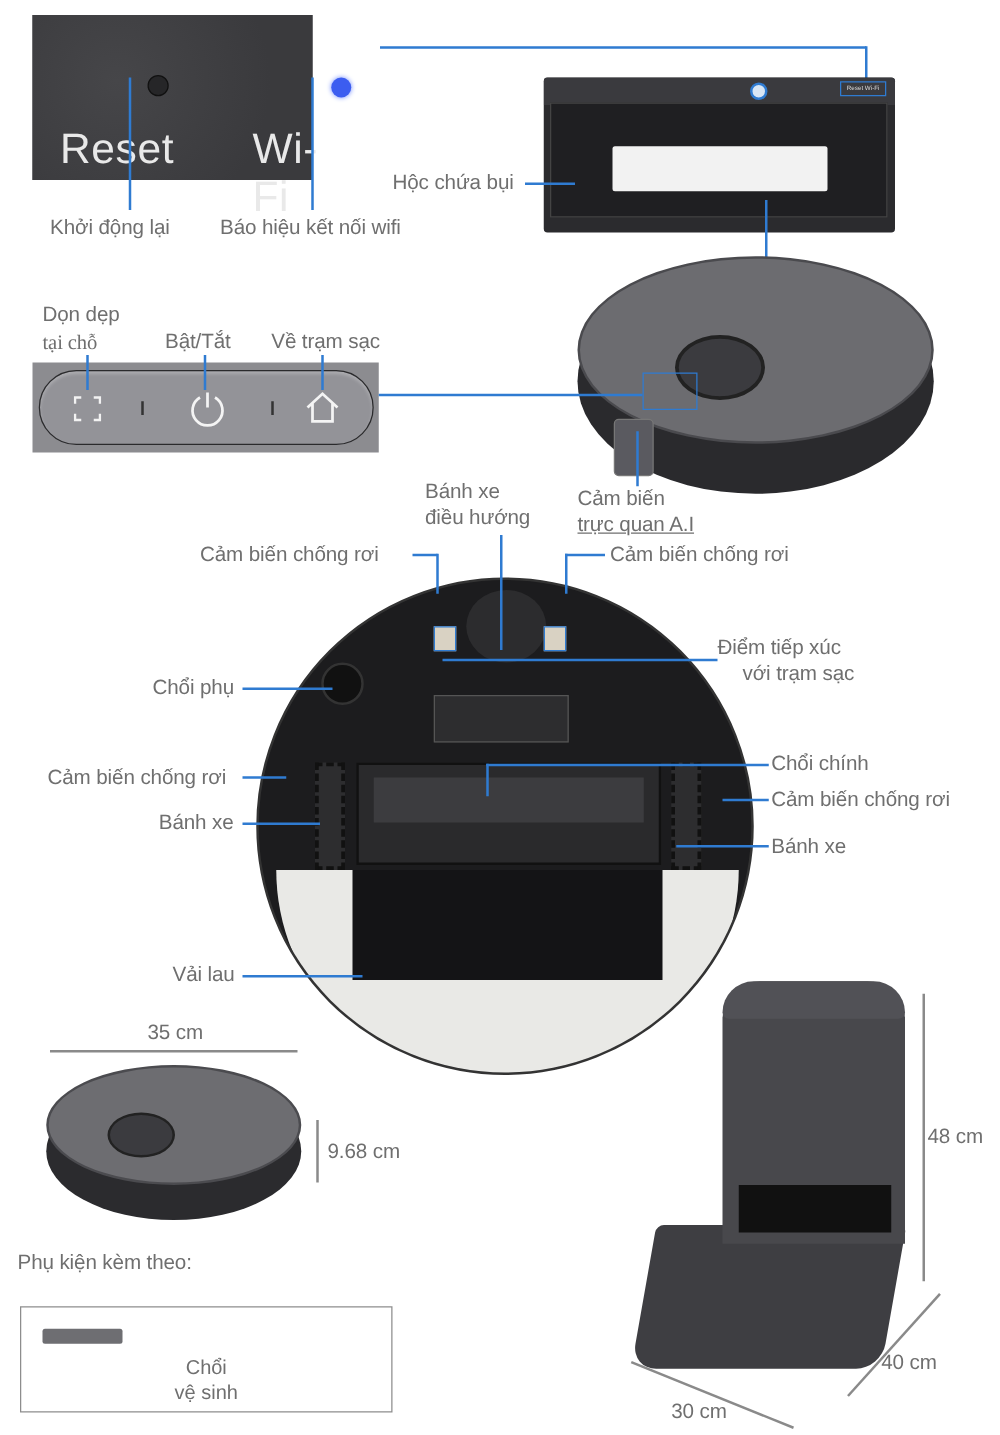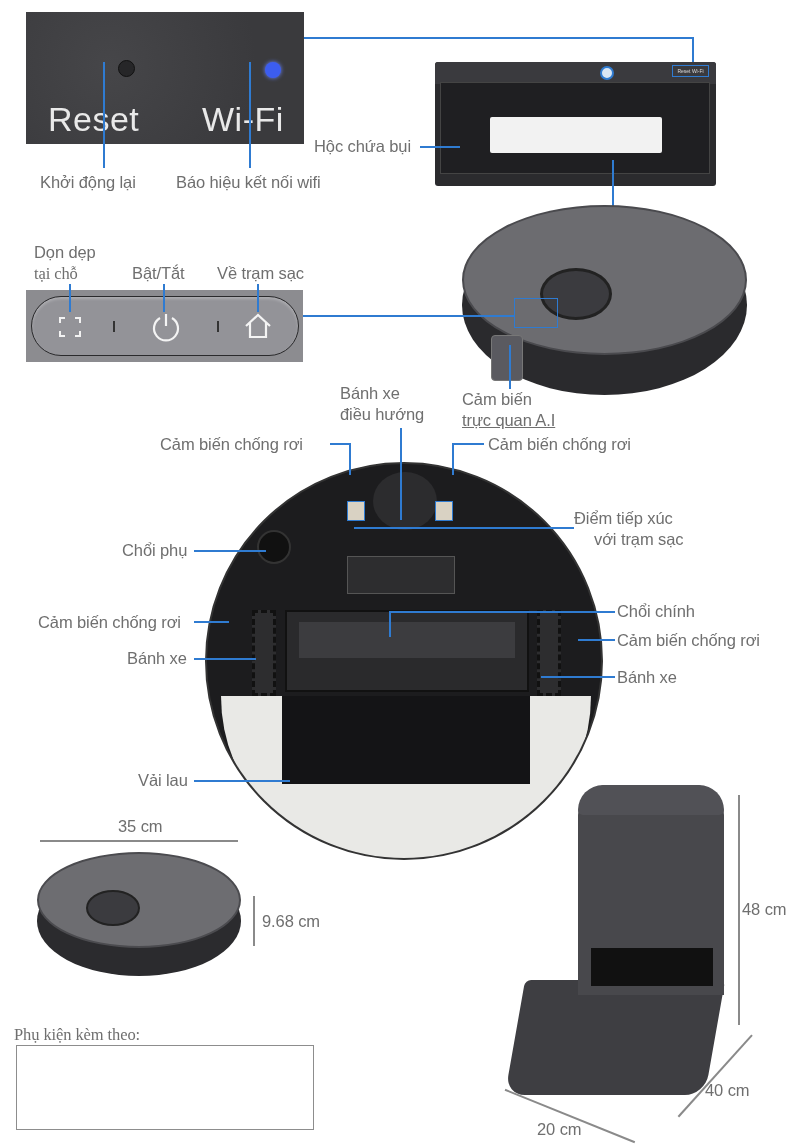--- a/index.html
+++ b/index.html
@@ -5,21 +5,21 @@
   * { box-sizing: border-box; margin: 0; padding: 0; }
   html, body { width: 800px; height: 1148px; background: #ffffff; overflow: hidden; }
   body { position: relative; font-family: "Liberation Sans", "DejaVu Sans", sans-serif; color: #6b6b6b; }
   .abs { position: absolute; }
   .lbl { position: absolute; font-size: 16.5px; line-height: 21px; color: #6f6f6f; white-space: nowrap; letter-spacing: -0.1px; }
   .lbl.center { }
   .ln { position: absolute; background: #2f7bd1; }
   .box { position: absolute; border: 1.5px solid #2f7bd1; }
 
   
-  #panel-rw { left: 26px; top: 12px; width: 278px; height: 132px; background: #3d3d40;
+  #panel-rw { left: 26px; top: 12px; width: 224px; height: 132px; background: #3d3d40;
     background-image: radial-gradient(circle at 30% 40%, #464649 0, #3a3a3d 70%); }
   #reset-hole { left: 92px; top: 48px; width: 17px; height: 17px; border-radius: 50%; background: #262628; border: 1.5px solid #111; }
   #wifi-led { left: 239px; top: 50px; width: 16px; height: 16px; border-radius: 50%; background: #3c5df0; box-shadow: 0 0 4px #6a86ff; }
   .panel-text { position: absolute; top: 88px; font-size: 34px; color: #e9e9e9; letter-spacing: 0.5px; }
 
   
   #dustbin { left: 435px; top: 62px; width: 281px; height: 124px; background: #2b2b2e; border-radius: 3px; overflow: hidden; }
   #dustbin .bin-top { position:absolute; left:0; top:0; width:100%; height:22px; background:#3a3a3e; }
   #dustbin .bin-body { position:absolute; left:5px; top:20px; width:270px; height:92px; background:#1f1f22; border:1px solid #444; }
   #dustbin .bin-card { position:absolute; left:55px; top:55px; width:172px; height:36px; background:#f2f2f2; border-radius:2px; }
@@ -194,17 +194,24 @@
 
 <div id="dock-base" class="abs"></div>
 <div id="dock-tower" class="abs"></div>
 <div id="dock-top" class="abs"></div>
 <div id="dock-window" class="abs"></div>
 <div class="arrow-v" style="left:738px; top:795px; height:230px;"></div>
 <span class="lbl" style="left:742px; top:899px;">48 cm</span>
 <div class="arrow-h" style="left:660px; top:1075px; width:110px; transform: rotate(-48deg); transform-origin: center;"></div>
 <span class="lbl" style="left:705px; top:1080px;">40 cm</span>
 <div class="arrow-h" style="left:500px; top:1115px; width:140px; transform: rotate(22deg); transform-origin: center;"></div>
-<span class="lbl" style="left:537px; top:1119px;">20 cm</span>
-
-<span class="lbl" style="left:14px; top:1024px;font-family:Liberation Serif, serif;">Phụ kiện kèm theo:</span>
+<span class="lbl" style="left:537px; top:1119px;">30 cm</span>
+
+<span class="lbl" style="left:14px; top:1000px;">Phụ kiện kèm theo:</span>
 <div id="acc-table" class="abs">
+  <div class="cell">
+    <div class="brushacc"></div>
+    <div class="txt">
+        <div>Chổi</div>
+        <div>vệ sinh</div>
+      </div>
+  </div>
 </div>
 
 </body></html>

